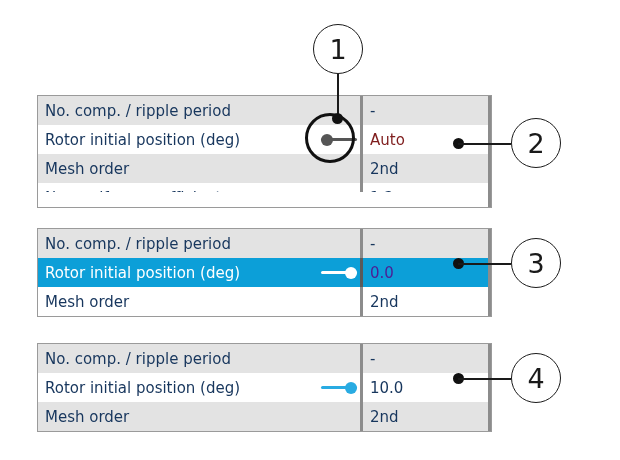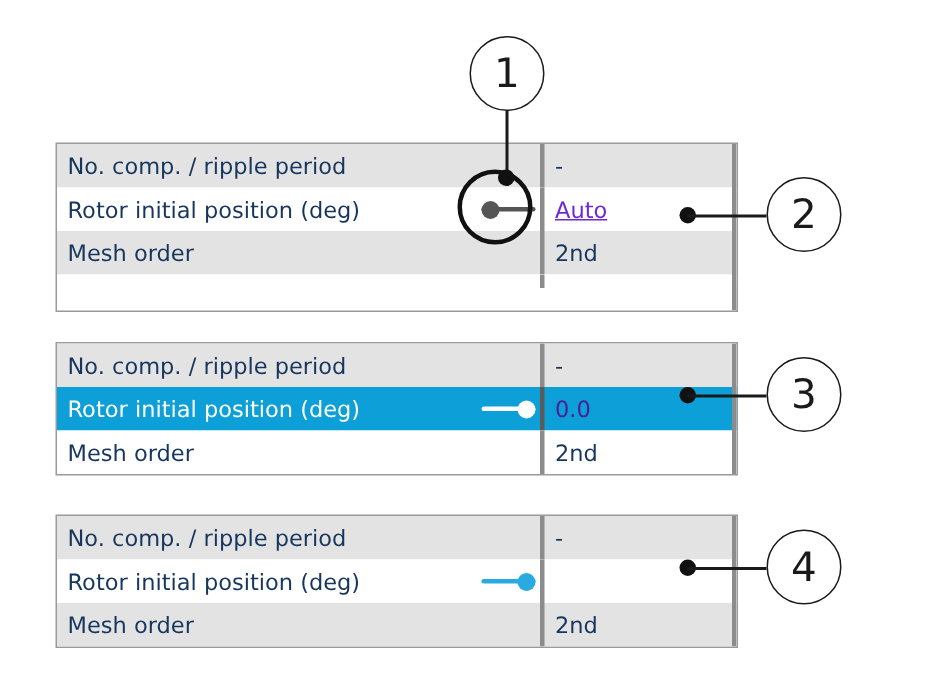--- a/index.html
+++ b/index.html
@@ -56,21 +56,21 @@
 
   .prop-value {
     flex: 1 1 auto;
     padding-left: 7px;
     font-size: 15px;
     color: #17365d;
     white-space: nowrap;
     box-sizing: border-box;
   }
   .prop-row.selected .prop-value { color: #4c1d95; }
-  .prop-value.muted { color: #6d28d9; text-decoration: underline; }
+  .prop-value.muted { color: #7f1d1d; }
 
   
   .prop-row.clipped { height: 9px; overflow: hidden; align-items: flex-start; }
   .prop-row.clipped .prop-label,
   .prop-row.clipped .prop-value { height: 29px; align-items: center; display: flex; }
 
   
   .rail {
     position: absolute;
     top: 0;
@@ -231,20 +231,21 @@
 
   <div class="prop-row plain">
     <div class="prop-label">
       <span>Rotor initial position (deg)</span>
       <span class="slider cyan">
         <span class="track"></span>
         <span class="knob"></span>
       </span>
     </div>
     <div class="col-sep"></div>
+    <div class="prop-value">10.0</div>
   </div>
 
   <div class="prop-row shade">
     <div class="prop-label">Mesh order</div>
     <div class="col-sep"></div>
     <div class="prop-value">2nd</div>
   </div>
 
   <div class="rail" style="right:0;"></div>
 </div>

